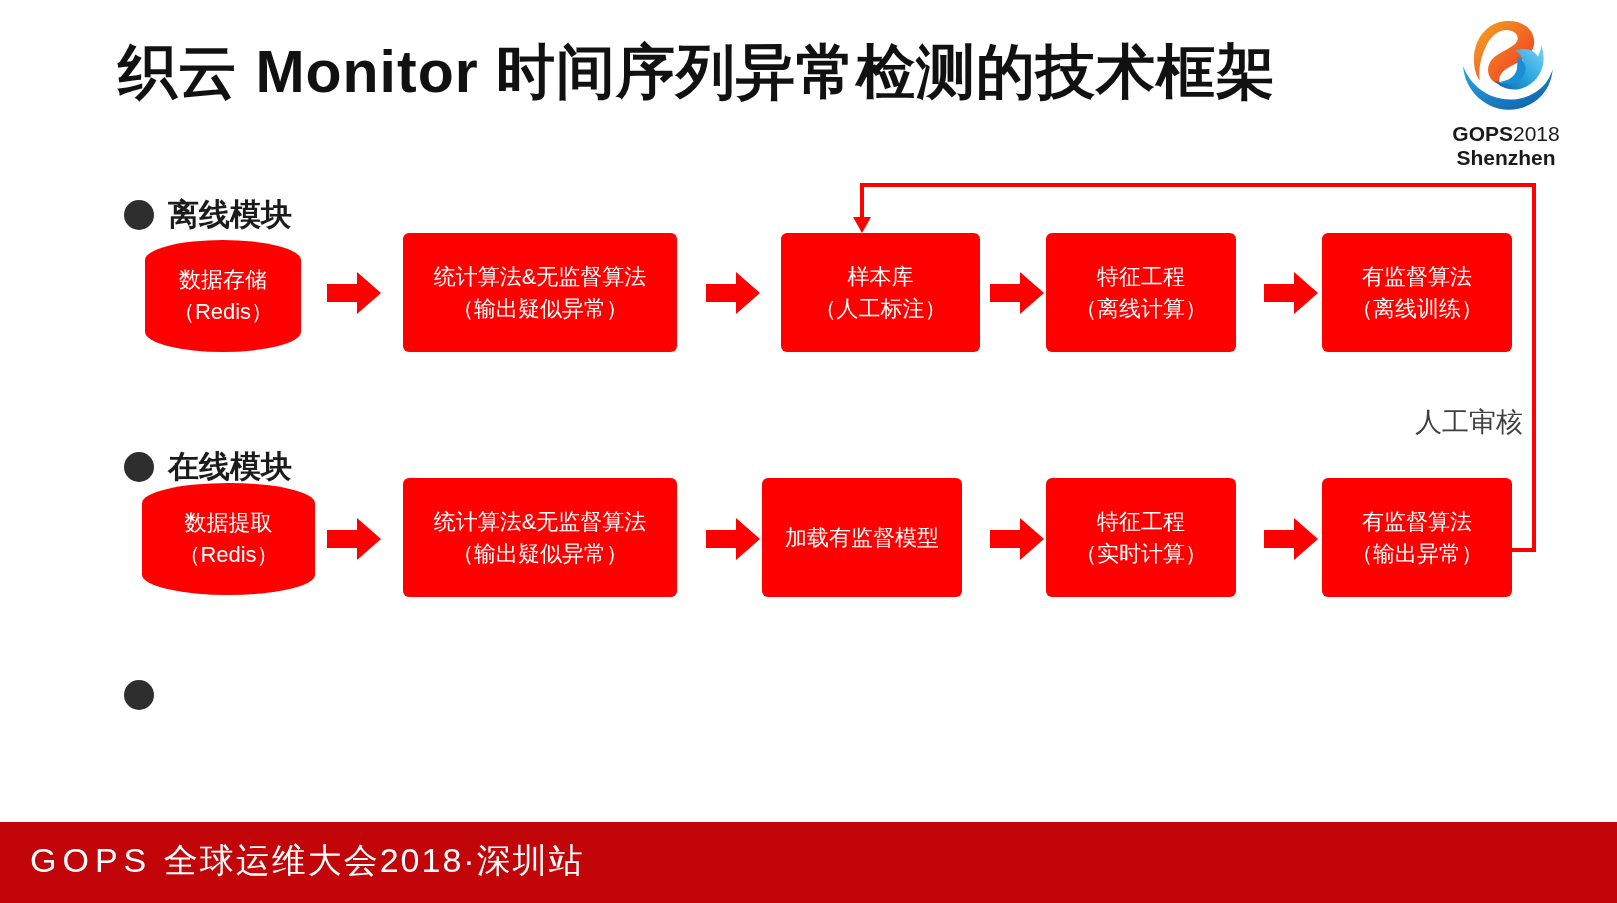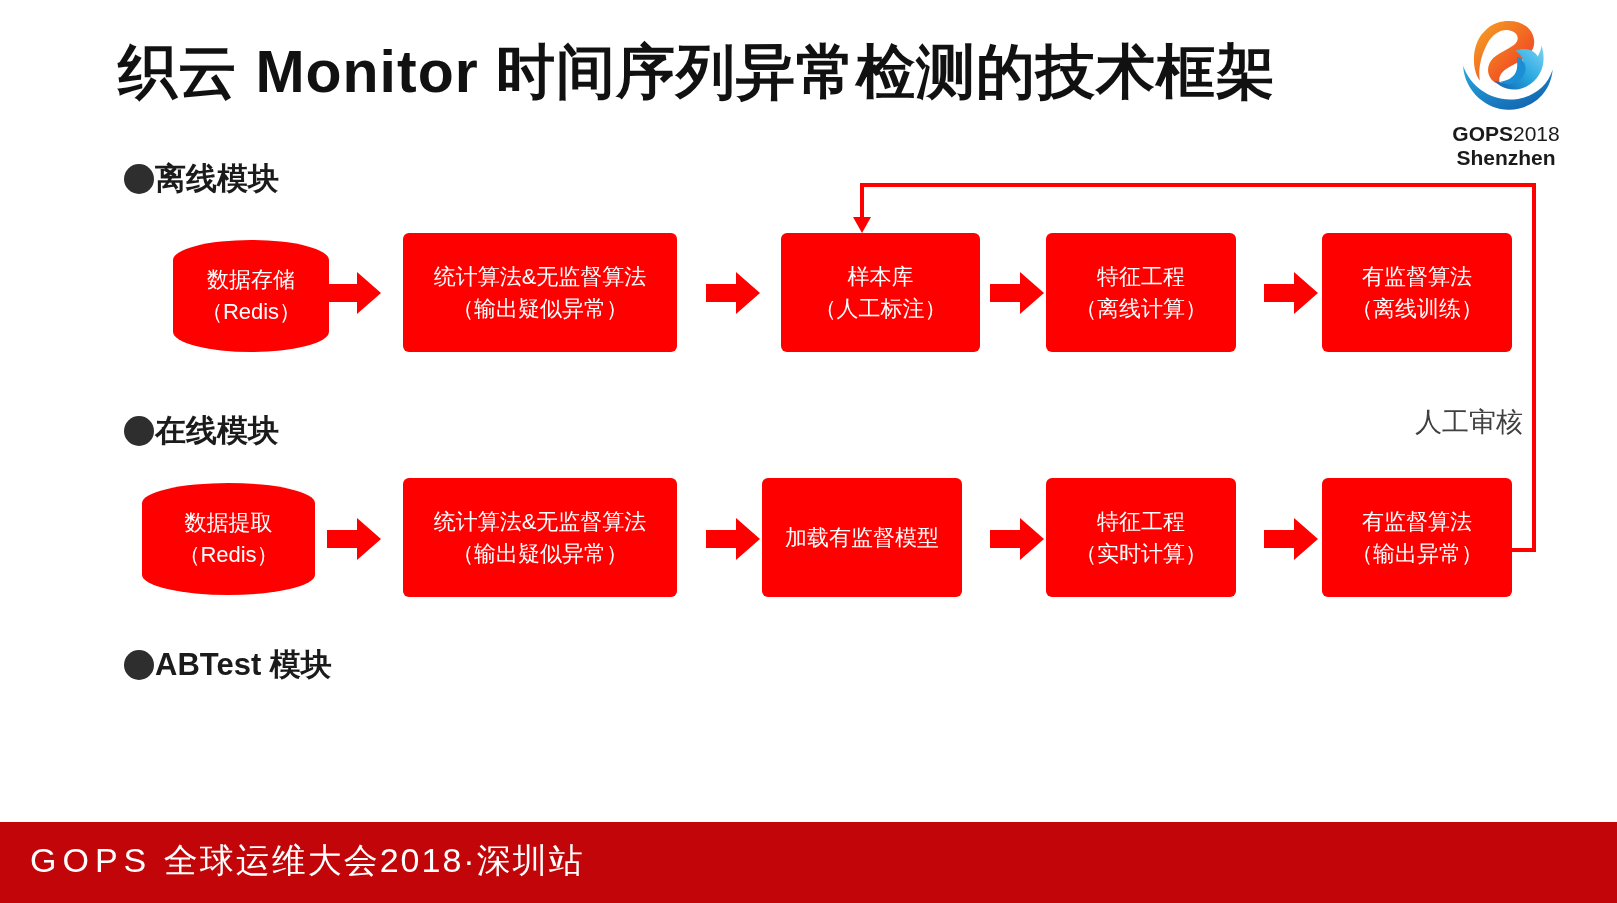--- a/index.html
+++ b/index.html
@@ -16,21 +16,21 @@
   }
 
   
   .logo-block{position:absolute;left:1406px;top:8px;width:200px;height:172px;text-align:center;}
   .logo-mark{width:112px;height:112px;margin:0 auto;display:block;}
   .logo-text-1{font-size:21px;font-weight:bold;color:#1a1a1a;letter-spacing:0px;line-height:1.15;margin-top:2px;}
   .logo-text-1 .yr{font-weight:normal;}
   .logo-text-2{font-size:21px;font-weight:bold;color:#1a1a1a;line-height:1.15;}
 
   
-  .section-head{position:absolute;display:flex;align-items:center;gap:1px;}
+  .section-head{position:absolute;display:flex;align-items:center;gap:14px;margin-top:36px;}
   .bullet-dot{width:30px;height:30px;border-radius:50%;background:#2e2e2e;flex:none;}
   .section-label{font-size:31px;font-weight:bold;color:#1b1b1b;white-space:nowrap;}
   #head-offline{left:124px;top:158px;}
   #head-online{left:124px;top:410px;}
   #head-abtest{left:124px;top:644px;}
 
   
   .node{
     position:absolute;background:#FF0000;color:#ffffff;
     display:flex;flex-direction:column;align-items:center;justify-content:center;
@@ -109,24 +109,23 @@
   <div class="section-label">离线模块</div>
 </div>
 
 <div class="section-head" id="head-online">
   <div class="bullet-dot"></div>
   <div class="section-label">在线模块</div>
 </div>
 
 <div class="section-head" id="head-abtest">
   <div class="bullet-dot"></div>
-  <div class="section-label">ABTest 模块</div>
-</div>
-
-<div class="node cylinder" style="left:145px;top:240px;width:156px;height:112px;margin-left:28px;">
+</div>
+
+<div class="node cylinder" style="left:145px;top:240px;width:156px;height:112px;">
   <div>数据存储</div>
   <div class="l2">（Redis）</div>
 </div>
 
 <div class="arrow" style="left:327px;top:271px;">
   <svg viewBox="0 0 54 44">
       <polygon points="0,13 30,13 30,1 54,22 30,43 30,31 0,31" fill="#FF0000"></polygon>
     </svg>
 </div>
 

